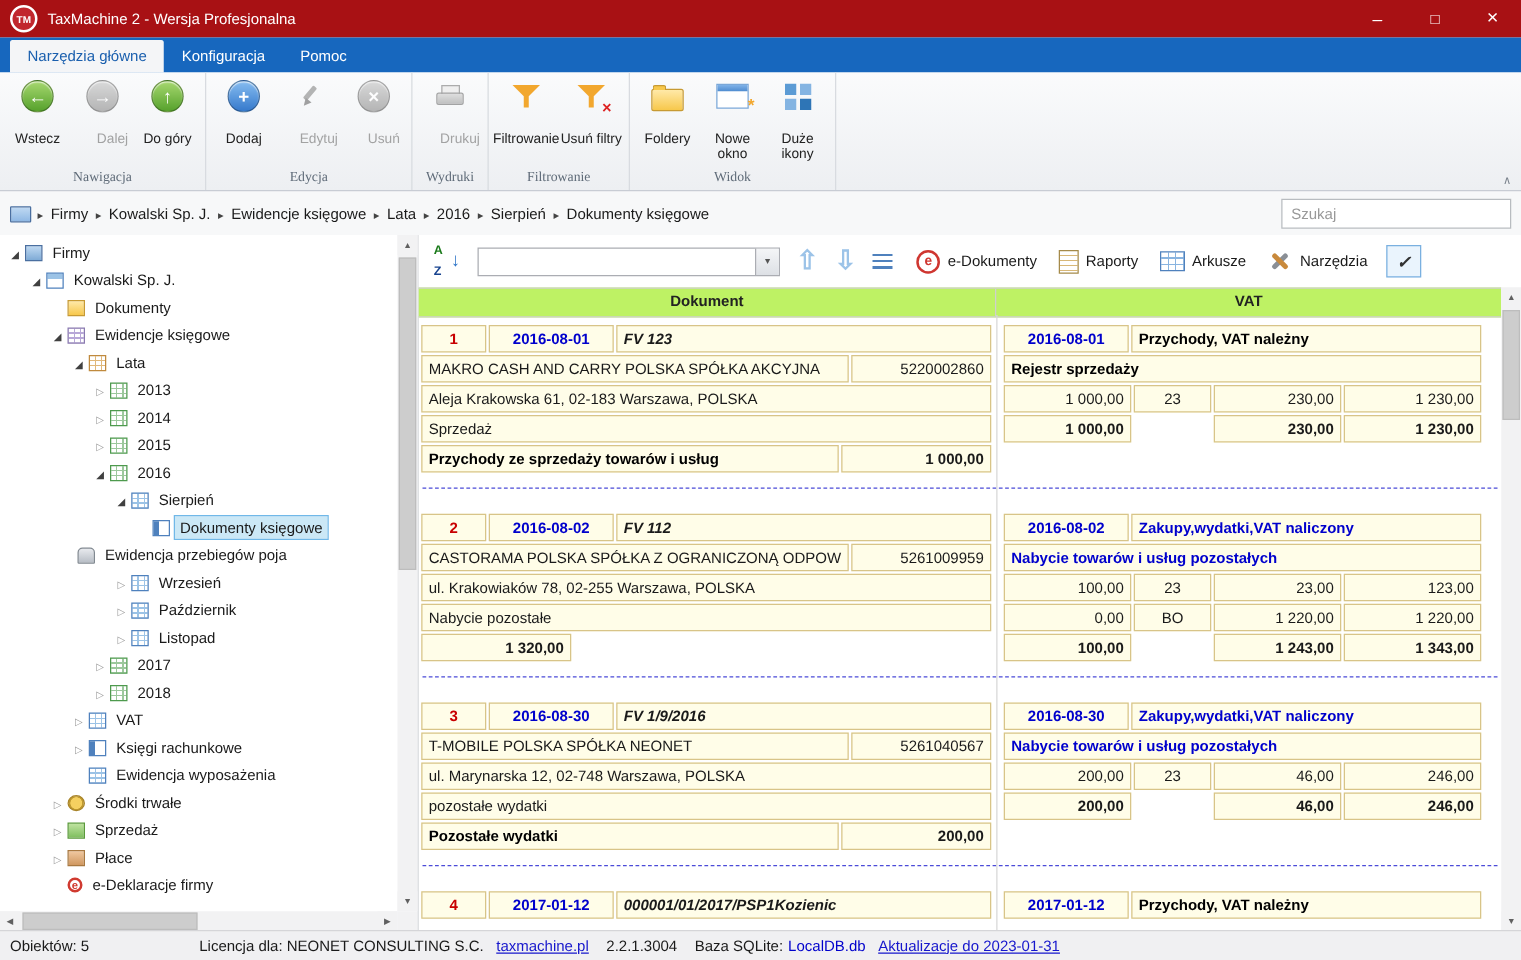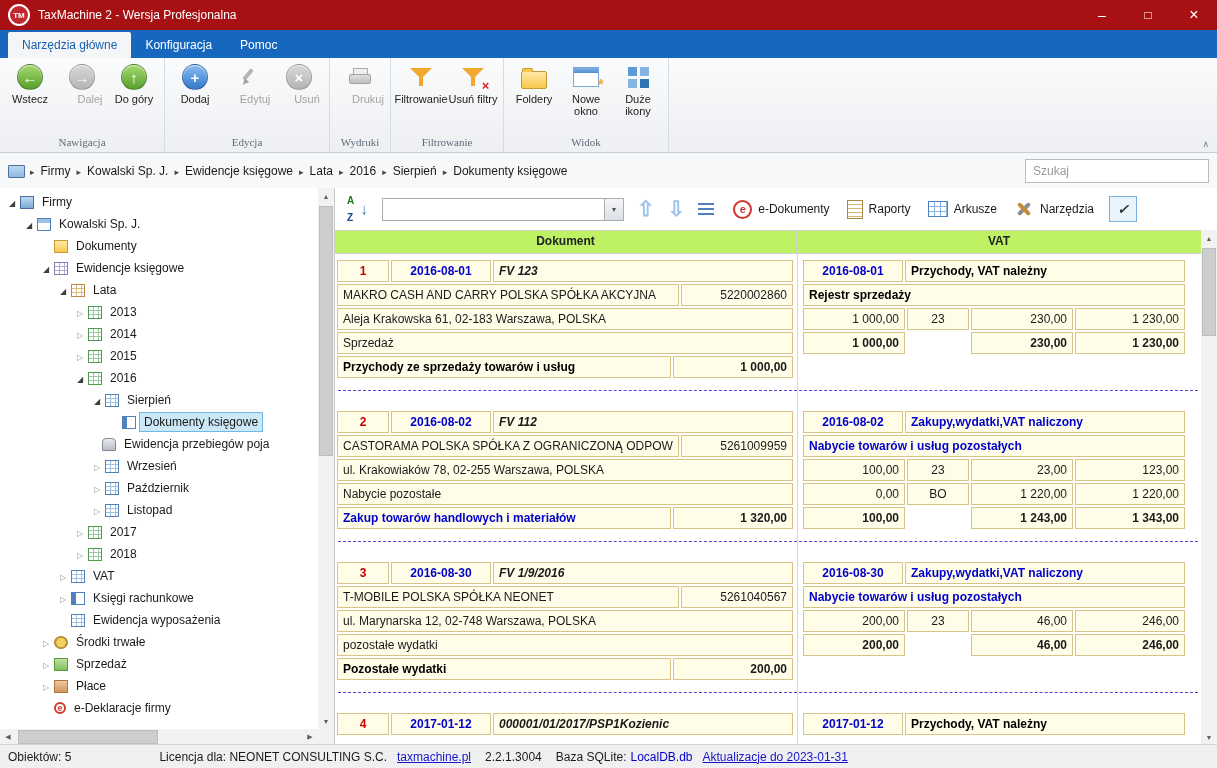--- a/index.html
+++ b/index.html
@@ -17,21 +17,21 @@
 
   
   .tabs{height:28px;background:#1767BE;display:flex;align-items:flex-end;padding-left:8px;}
   .tab{padding:6px 14px 6px;color:#fff;font-size:12px;}
   .tab[data-active="true"]{background:#F4F5F7;color:#1A5FAE;border-radius:2px 2px 0 0;}
 
   
   .ribbon{height:94px;background:linear-gradient(#FAFBFC,#EDEFF2);border-bottom:1px solid #C8CCD4;display:flex;position:relative;}
   .rgroup{display:flex;flex-direction:column;border-right:1px solid #D8DBE0;}
   .rbuttons{flex:1;display:flex;gap:2px;padding:4px 5px 0;}
-  .rbtn{width:50px;height:66px;display:flex;flex-direction:column;align-items:center;gap:3px;padding-top:2px;}
+  .rbtn{width:50px;height:66px;display:flex;flex-direction:column;align-items:center;gap:15px;padding-top:2px;}
   .rbtn .lbl{font-size:11px;line-height:12px;text-align:center;color:#222;}
   .rbtn[data-enabled="false"]{filter:grayscale(1);opacity:.8;}
   .rbtn[data-enabled="false"] .lbl{color:#8E8E8E;margin-left:16px;}
   .glabel{font-size:11px;color:#5F6B78;text-align:center;padding:1px 6px 4px;font-family:Liberation Serif, serif;}
   .ic{width:30px;height:26px;display:flex;align-items:center;justify-content:center;position:relative;}
   .circle{width:24px;height:24px;border-radius:50%;border:1px solid rgba(0,0,0,.28);box-shadow:inset 0 1px 1px rgba(255,255,255,.7);
     font-size:15px;font-weight:bold;color:#fff;display:flex;align-items:center;justify-content:center;margin:0 auto;}
   .green{background:linear-gradient(#A6D86F,#56A12C);} .bluec{background:linear-gradient(#86BCF0,#3579CC);}
   .grayc{background:linear-gradient(#CDD1D6,#9FA5AD);}
   .g-back::before{content:"←";} .g-fwd::before{content:"→";} .g-up::before{content:"↑";} .g-add::before{content:"+";} .g-del::before{content:"×";}
@@ -362,21 +362,21 @@
         <div class="tree-item" style="padding-left:91px">
           <span class="expander" data-exp="open"></span>
           <span class="ti" data-ti="month"></span>
           <span class="tree-label">Sierpień</span>
         </div>
         <div class="tree-item" style="padding-left:108px" data-selected="true">
           <span class="expander" data-exp="none"></span>
           <span class="ti" data-ti="book"></span>
           <span class="tree-label">Dokumenty księgowe</span>
         </div>
-        <div class="tree-item" style="padding-left:88px">
+        <div class="tree-item" style="padding-left:48px">
           <span class="expander" data-exp="none"></span>
           <span class="ti" data-ti="car"></span>
           <span class="tree-label">Ewidencja przebiegów poja</span>
         </div>
         <div class="tree-item" style="padding-left:91px">
           <span class="expander" data-exp="closed"></span>
           <span class="ti" data-ti="month"></span>
           <span class="tree-label">Wrzesień</span>
         </div>
         <div class="tree-item" style="padding-left:91px">
@@ -544,21 +544,20 @@
               <div class="cell name">CASTORAMA POLSKA SPÓŁKA Z OGRANICZONĄ ODPOW</div>
               <div class="cell nip">5261009959</div>
             </div>
             <div class="row">
               <div class="cell addr">ul. Krakowiaków 78, 02-255 Warszawa, POLSKA</div>
             </div>
             <div class="row">
               <div class="cell type">Nabycie pozostałe</div>
             </div>
             <div class="row">
-              <div class="cell catlab" data-color="blue">Zakup towarów handlowych i materiałów</div>
               <div class="cell amount">1 320,00</div>
             </div>
           </div>
           <div class="eright">
             <div class="row">
               <div class="cell vdate">2016-08-02</div>
               <div class="cell vhead" data-color="blue">Zakupy,wydatki,VAT naliczony</div>
             </div>
             <div class="row">
               <div class="cell vreg" data-color="blue">Nabycie towarów i usług pozostałych</div>

